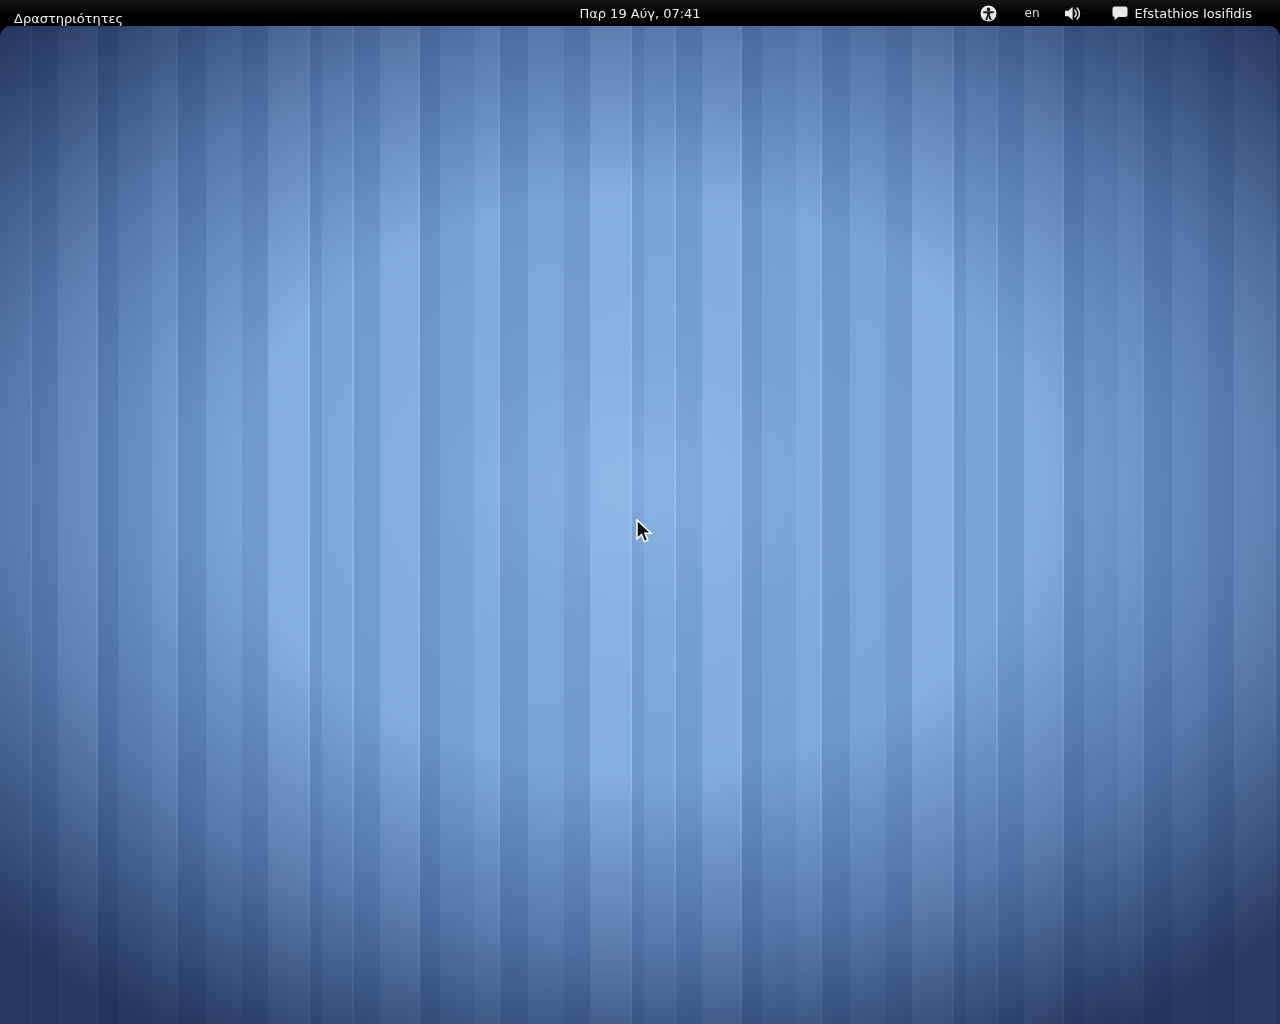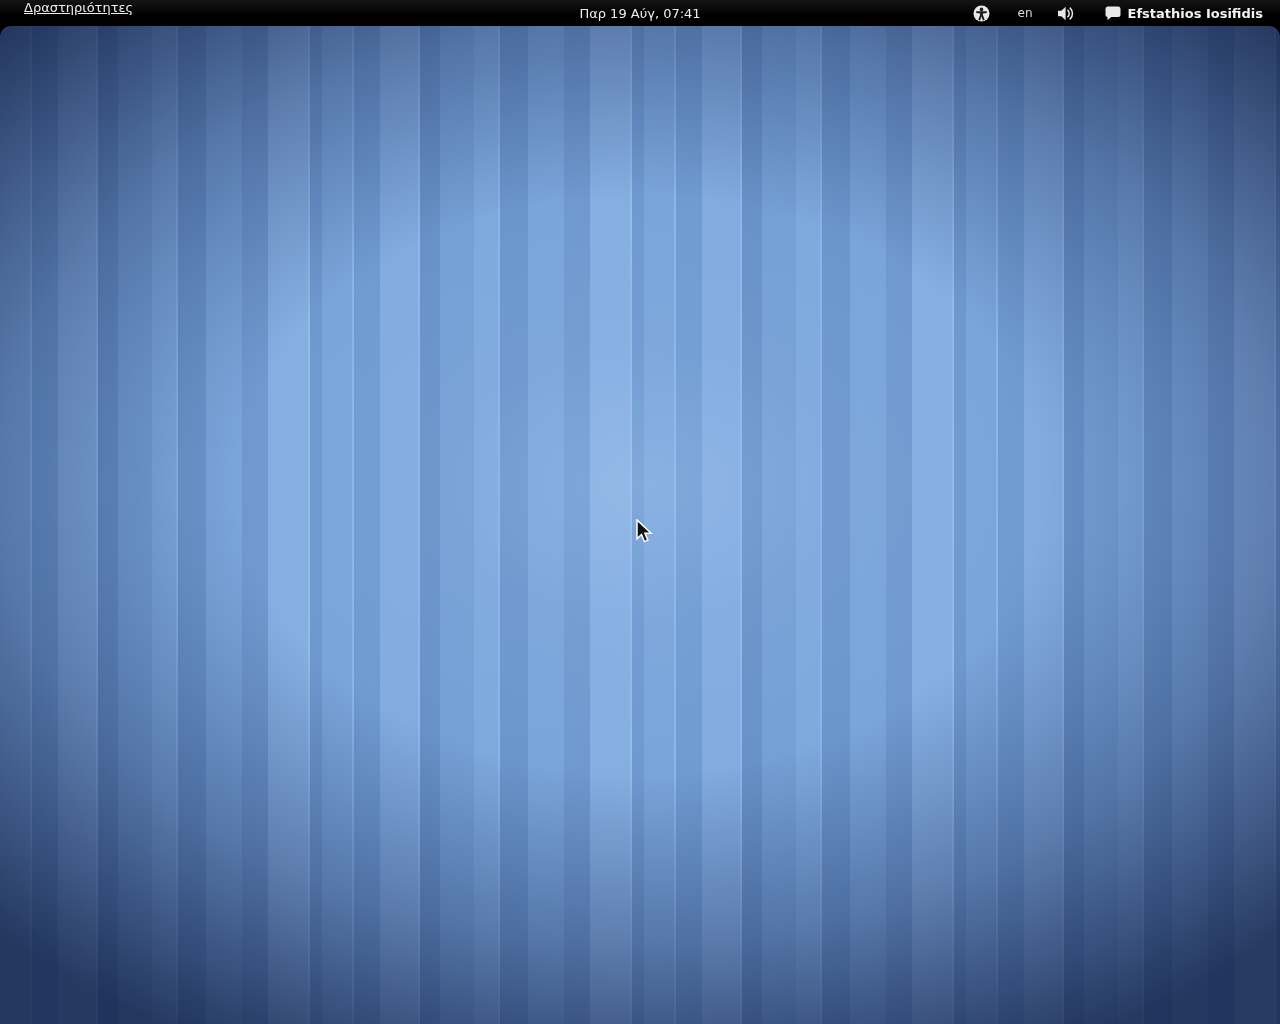--- a/index.html
+++ b/index.html
@@ -8,41 +8,40 @@
 
   
   .top-bar {
     position: absolute; top: 0; left: 0; width: 1280px; height: 26px;
     background: linear-gradient(#141414, #000 60%);
     display: flex; align-items: center; justify-content: space-between;
     color: #ededed; font-size: 13px; z-index: 10;
   }
   .tb-left { display: flex; align-items: center; height: 100%; }
   .activities-button {
-    height: 100%; display: flex; align-items: flex-start;
-    padding: 0 24px; cursor: pointer; color: #f0f0f0;
+    height: 100%; display: flex; align-items: flex-end;
+    padding: 0 14px; cursor: pointer; color: #f0f0f0;
     text-shadow: 0 1px 1px rgba(0,0,0,.8);
-    text-decoration: underline;
   }
   .clock-button {
     position: absolute; left: 50%; top: 0; transform: translateX(-50%);
     height: 100%; display: flex; align-items: center; padding: 0 10px;
     cursor: pointer; color: #ededed; text-shadow: 0 1px 1px rgba(0,0,0,.8);
   }
   .tb-right {
     display: flex; align-items: center; height: 100%;
-    padding-right: 17px; margin-left: auto;
+    padding-right: 28px; margin-left: auto;
   }
   .status-item {
     display: flex; align-items: center; height: 100%; cursor: pointer;
   }
   .a11y-item   { margin-right: 28px; }
   .layout-item { margin-right: 24px; font-size: 12px; color: #dcdcdc; }
   .volume-item { margin-right: 30px; }
-  .user-menu   { font-weight: bold; color: #f2f2f2; }
+  .user-menu   { font-weight: normal; color: #f2f2f2; }
   .user-menu .chat-icon { margin-right: 7px; display: flex; align-items: center; }
   .icon-wrap { display: flex; align-items: center; }
 
   
   .desktop {
     position: absolute; top: 26px; left: 0; width: 1280px; height: 998px;
     border-radius: 11px 11px 0 0;
     background-image:
       radial-gradient(ellipse 70% 64% at 50% 46%,
         rgba(195, 222, 255, 0.22) 0%,

